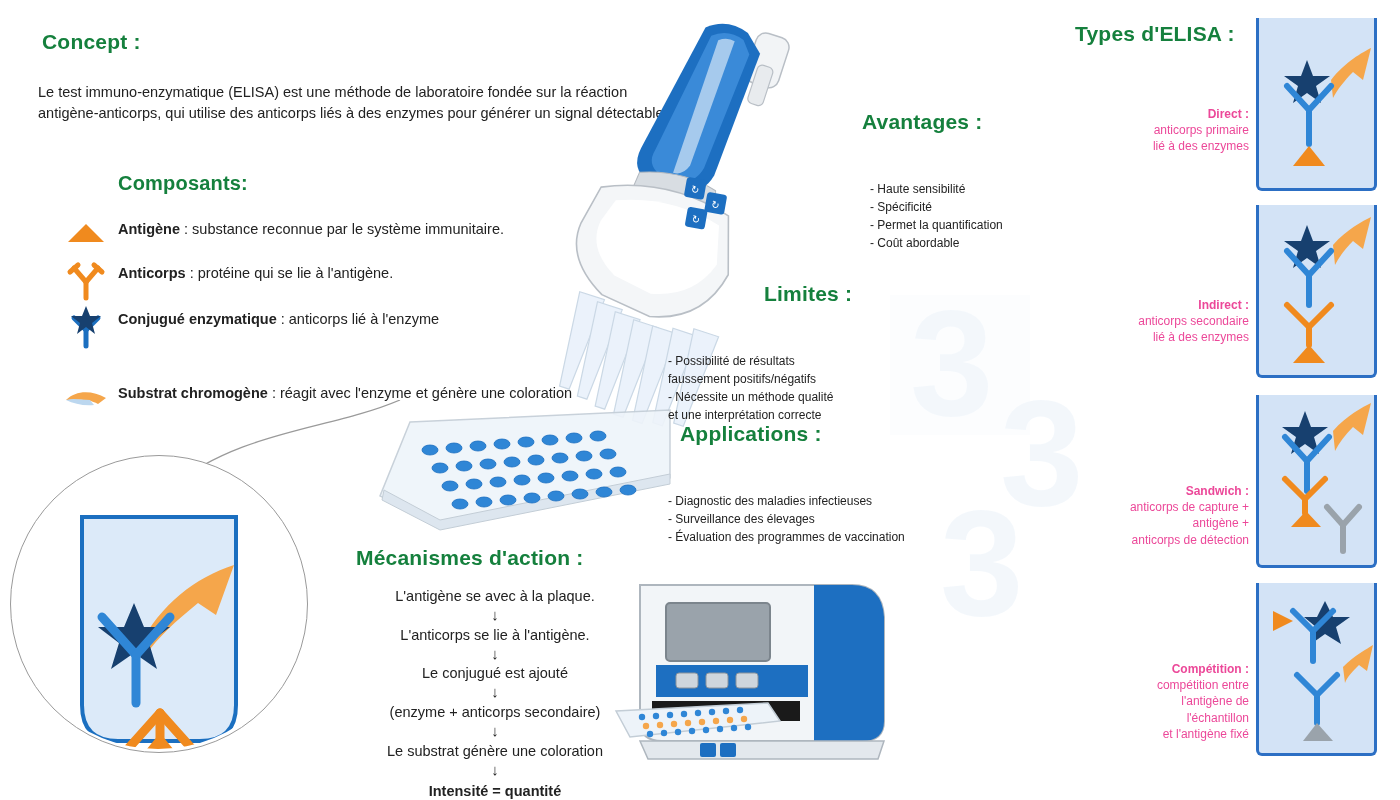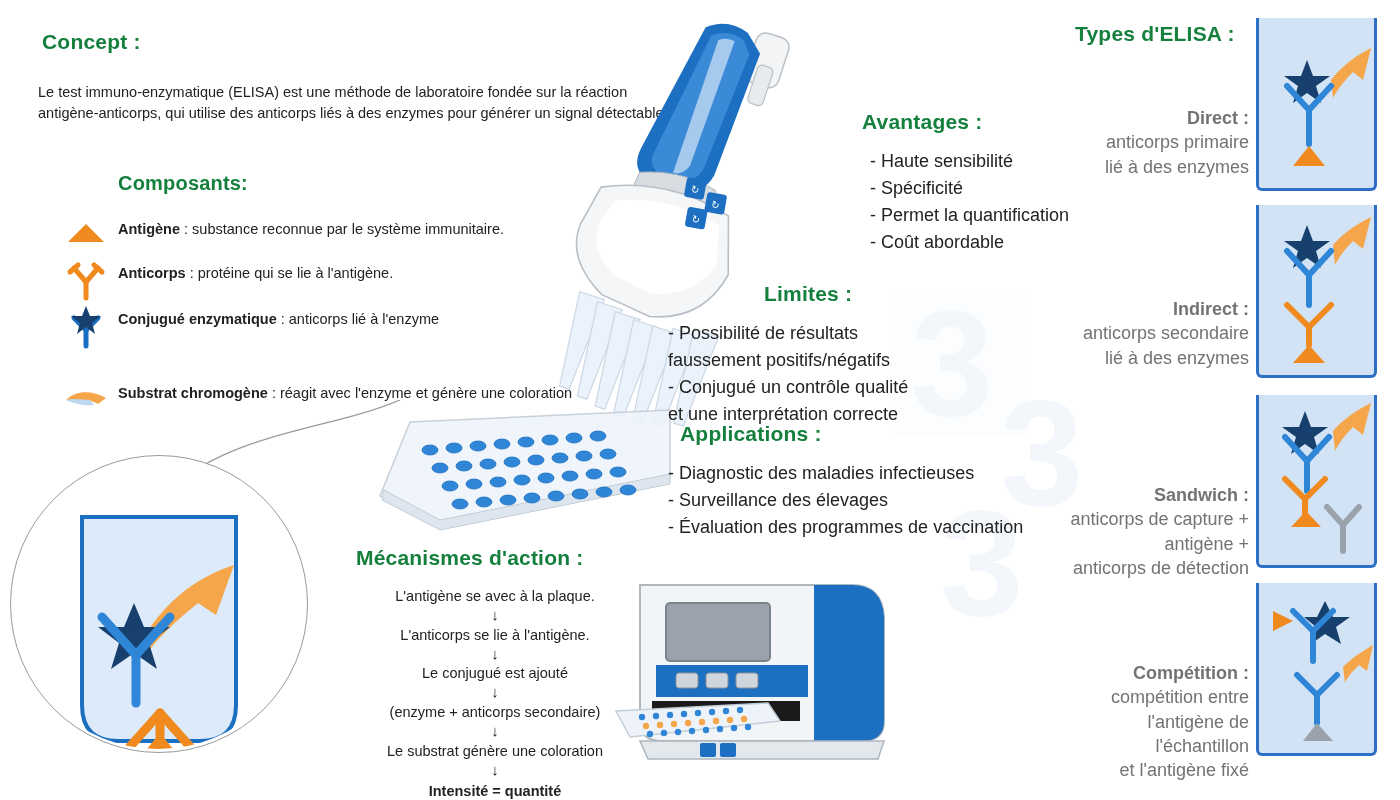--- a/index.html
+++ b/index.html
@@ -11,21 +11,21 @@
   }
   .wm{
     position:absolute;left:880px;top:255px;width:300px;height:420px;
     opacity:.10;pointer-events:none;
   }
   .wm svg{display:block;}
   .hdr{
     position:absolute;font-weight:bold;color:#15803d;font-size:21px;letter-spacing:.2px;
   }
   .body-txt{position:absolute;font-size:14.5px;line-height:1.45;color:#222;}
-  .small-txt{position:absolute;font-size:18px;line-height:1.5;color:#222;}
+  .small-txt{position:absolute;font-size:12px;line-height:1.5;color:#222;margin-top:32px;}
 
   
   #concept-title{left:42px;top:30px;}
   #concept-body{left:38px;top:82px;width:630px;}
 
   
   #composants-title{left:118px;top:172px;font-size:20px;}
   .comp-row{position:absolute;left:60px;width:560px;height:46px;}
   .comp-icon{position:absolute;left:0;top:0;width:52px;height:46px;}
   .comp-text{position:absolute;left:58px;top:6px;font-size:14.5px;line-height:1.35;width:500px;}
@@ -48,21 +48,21 @@
 
   
   #types-title{left:1075px;top:22px;}
   .type-card{position:absolute;width:115px;height:170px;}
   .type-card .panel{
     position:absolute;right:0;top:0;width:115px;height:170px;
     background:#d3e3f6;border-left:3px solid #2c6fc4;border-right:3px solid #2c6fc4;
     border-bottom:3px solid #2c6fc4;border-top:none;border-radius:0 0 6px 6px;
   }
   .type-card .panel svg{position:absolute;left:0;top:0;}
-  .type-label{position:absolute;text-align:right;font-size:18px;line-height:1.35;color:#737373;}
+  .type-label{position:absolute;text-align:right;font-size:12px;line-height:1.35;color:#ec4899;}
   .type-label b{font-weight:bold;}
 
   
   #magnifier{position:absolute;left:10px;top:455px;width:300px;height:330px;}
   #magnifier .ring{
     position:absolute;left:0;top:0;width:296px;height:296px;border-radius:50%;
     border:1.5px solid #9a9a9a;background:#fff;
   }
   #lead-line{position:absolute;left:150px;top:400px;width:260px;height:90px;pointer-events:none;}
 
@@ -261,21 +261,21 @@
   <div>- Haute sensibilité</div>
   <div>- Spécificité</div>
   <div>- Permet la quantification</div>
   <div>- Coût abordable</div>
 </div>
 
 <div class="hdr" id="limites-title">Limites :</div>
 <div class="small-txt" id="limites-list">
   <div>- Possibilité de résultats</div>
   <div>faussement positifs/négatifs</div>
-  <div>- Conjugué un contrôle qualité</div>
+  <div>- Nécessite un méthode qualité</div>
   <div>et une interprétation correcte</div>
 </div>
 
 <div class="hdr" id="applications-title">Applications :</div>
 <div class="small-txt" id="applications-list">
   <div>-  Diagnostic des maladies infectieuses</div>
   <div>- Surveillance des élevages</div>
   <div>- Évaluation des programmes de vaccination</div>
 </div>
 

